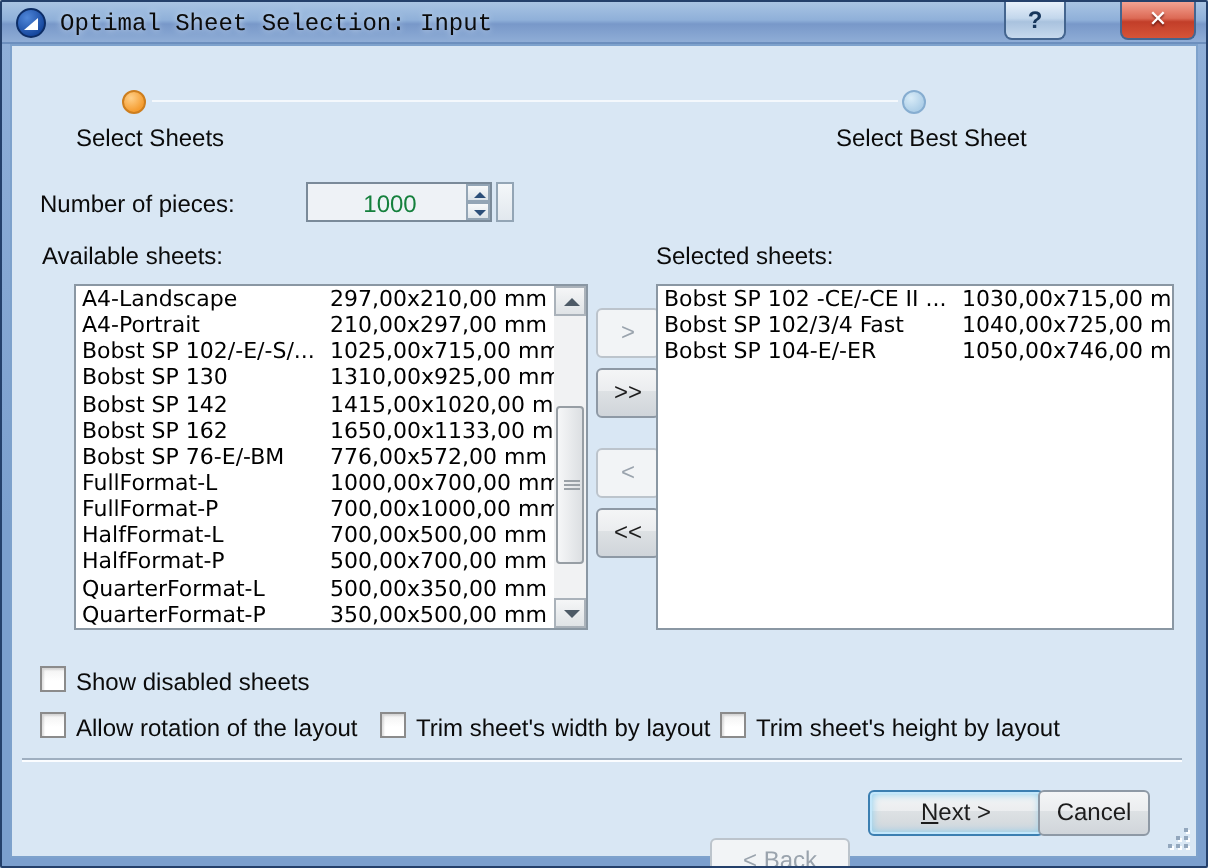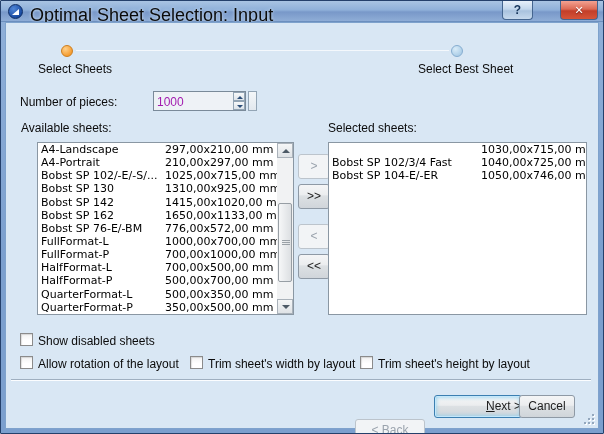--- a/index.html
+++ b/index.html
@@ -12,22 +12,22 @@
   }
   
   .titlebar { position:absolute; left:0; top:0; width:602px; height:21px;
     background:linear-gradient(180deg,#a9c4e3 0%,#8fb0d9 45%,#7898c9 55%,#8fadd6 100%);
     border-bottom:1px solid #6c8fbe; }
   .appicon { position:absolute; left:7px; top:3px; width:15px; height:15px; border-radius:50%;
     background:radial-gradient(circle at 35% 30%, #4f86d8, #16479e 75%);
     border:1px solid #0d2d66; }
   .appicon::after { content:""; position:absolute; left:3px; top:4px;
     width:0; height:0; border-left:7px solid transparent; border-bottom:6px solid #fff; }
-  .title { position:absolute; left:29px; top:4px; font-size:18px; color:#0b0b0b;
-    text-shadow:0 0 3px #d5e4f4; white-space:nowrap; }
+  .title { position:absolute; left:29px; top:4px; font-size:12px; color:#0b0b0b;
+    text-shadow:0 0 3px #d5e4f4; white-space:nowrap;font-family:Liberation Mono, monospace; }
   .capbtn { position:absolute; top:0; height:19px; text-align:center; line-height:18px;
     border:1px solid #44658f; border-top:none; }
   .helpbtn { right:70px; width:31px; border-radius:0 0 4px 4px;
     background:linear-gradient(180deg,#e7f0fa 0%,#c3d7ec 45%,#a9c2de 55%,#c6d9ed 100%);
     color:#17365c; font-size:12px; font-weight:bold; }
   .closebtn { right:5px; width:38px; border-radius:0 0 4px 4px;
     background:linear-gradient(180deg,#f3a292 0%,#dc6a55 45%,#c23e29 55%,#d65438 100%);
     color:#fff; font-size:11px; text-shadow:0 1px 1px rgba(60,0,0,.6); }
   
   .client { position:absolute; left:4px; top:21px; right:4px; bottom:4px;
@@ -39,21 +39,21 @@
     border-bottom:1px solid #f4f8fc; }
   .dot { width:12px; height:12px; border-radius:50%; }
   .dot1 { left:55px; top:22px; background:radial-gradient(circle at 35% 30%, #ffd089, #f59d31 70%);
     border:1px solid #cd7e1e; }
   .dot2 { left:445px; top:22px; background:radial-gradient(circle at 35% 30%, #d9ecf8, #aecfe8 70%);
     border:1px solid #86add0; }
   
   .spinbox { left:147px; top:68px; width:93px; height:20px; border:1px solid #7a8a99;
     background:#eef2f6; }
   .spintext { position:absolute; left:0; top:0; width:79px; height:18px; border:none;
-    background:#eef2f6; font:12px "Liberation Sans",sans-serif; color:#a21caf; padding:1px 0 0 3px; outline:none; }
+    background:#eef2f6; font:12px "Liberation Sans",sans-serif; color:#15803d; padding:1px 0 0 3px; outline:none;text-align:center; }
   .spinbtns { position:absolute; right:0; top:0; width:12px; height:18px; }
   .spinbtn { position:absolute; left:0; width:12px; height:9px; border:1px solid #93a5b5;
     background:linear-gradient(180deg,#f7f9fa,#dde4ea); }
   .spinup { top:0; } .spindn { top:9px; }
   .tri-u { position:absolute; left:3px; top:3px; width:0; height:0;
     border-left:3px solid transparent; border-right:3px solid transparent; border-bottom:3px solid #2c4f79; }
   .tri-d { position:absolute; left:3px; top:3px; width:0; height:0;
     border-left:3px solid transparent; border-right:3px solid transparent; border-top:3px solid #2c4f79; }
   .sliverbtn { left:242px; top:68px; width:9px; height:20px; border:1px solid #93a5b5;
     background:linear-gradient(180deg,#f4f7f9,#e2e8ee); }
@@ -84,21 +84,21 @@
   
   .btn { border:1px solid #8e99a5; border-radius:3px; text-align:center;
     background:linear-gradient(180deg,#f4f5f6 0%,#ebedef 45%,#dde1e4 46%,#d0d5da 100%);
     font-size:12px; color:#1c1c1c; cursor:default; }
   .xfer { left:292px; width:32px; height:25px; line-height:23px; }
   .x1 { top:131px; } .x2 { top:161px; } .x3 { top:201px; } .x4 { top:231px; }
   .btn.disabled { border-color:#bcc4cc; background:#f2f4f6; color:#9aa3ad; }
   .fbtn { top:372px; height:23px; line-height:21px; }
   .backbtn { left:349px; width:70px;margin-top:24px; }
   .nextbtn { left:428px; width:88px; border-color:#3c7fb1;
-    box-shadow:inset 0 0 0 1px #c3e7fb, inset 0 0 4px 1px #8bd0f0;text-align:right; }
+    box-shadow:inset 0 0 0 1px #c3e7fb, inset 0 0 4px 1px #8bd0f0; }
   .cancelbtn { left:513px; width:56px; }
   .mn { text-decoration:underline; }
   
   .cbox { width:13px; height:13px; background:linear-gradient(180deg,#f2f2f2,#fff 60%);
     border:1px solid #8b8b8b; box-shadow:inset 1px 1px 1px rgba(0,0,0,.12); }
   
   .divider { left:5px; top:356px; width:580px; height:0;
     border-top:1px solid #9fafc0; border-bottom:1px solid #fbfdff; }
   
   .grip { right:3px; bottom:3px; width:13px; height:13px; }
@@ -221,20 +221,21 @@
       </div>
 
     <div class="btn xfer x1 disabled">&gt;</div>
     <div class="btn xfer x2">&gt;&gt;</div>
     <div class="btn xfer x3 disabled">&lt;</div>
     <div class="btn xfer x4">&lt;&lt;</div>
 
     <div class="listbox sellist">
 
         <div class="row">
+          <span class="rname">Bobst SP 102 -CE/-CE II ...</span>
           <span class="rsize">1030,00x715,00 mm</span>
         </div>
 
         <div class="row">
           <span class="rname">Bobst SP 102/3/4 Fast</span>
           <span class="rsize">1040,00x725,00 mm</span>
         </div>
 
         <div class="row">
           <span class="rname">Bobst SP 104-E/-ER</span>

